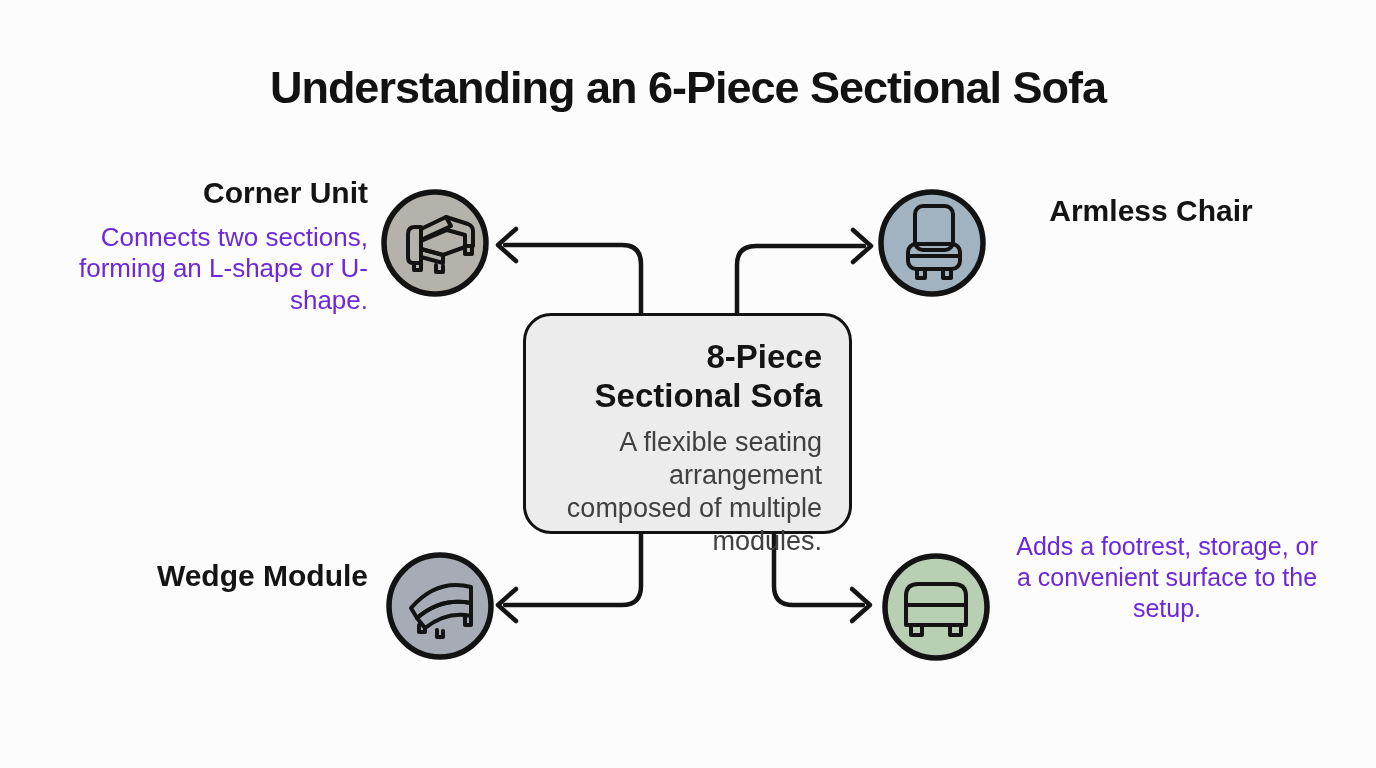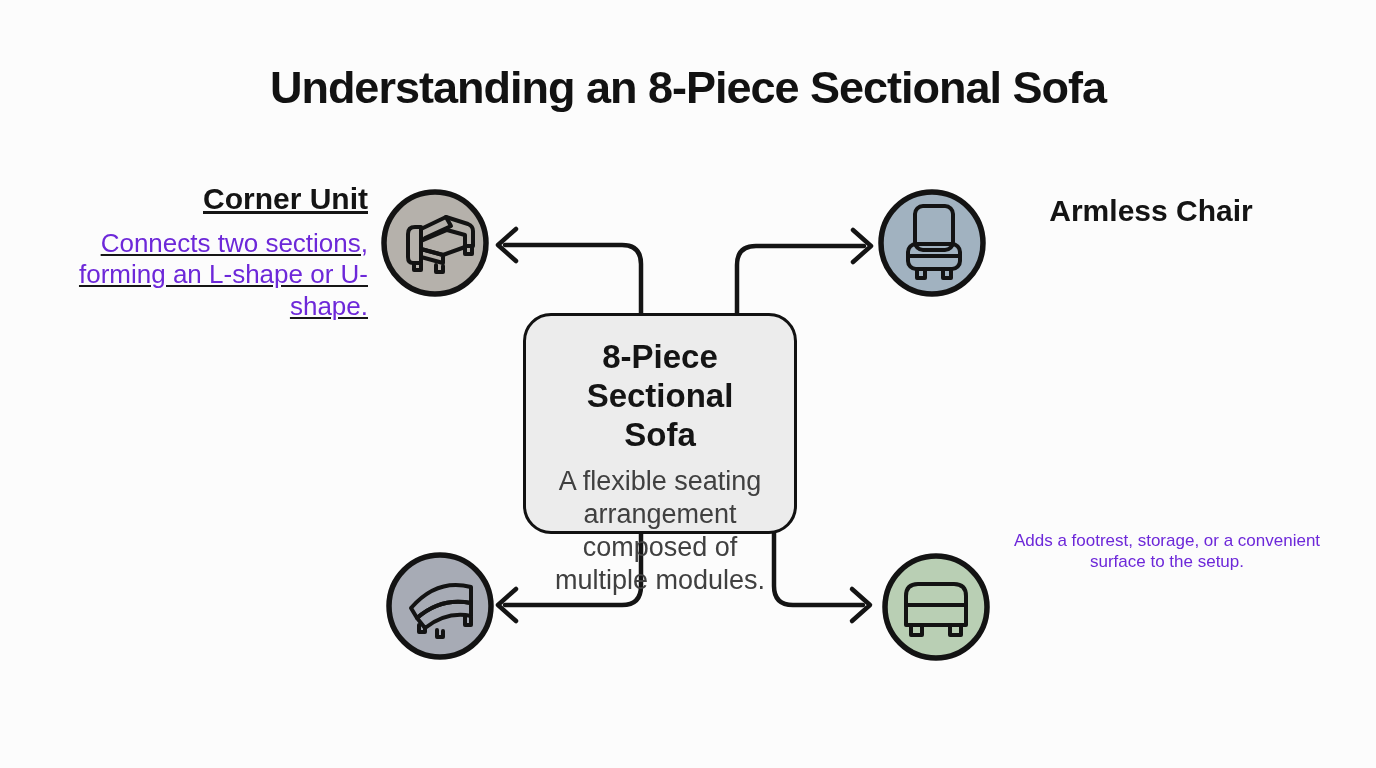--- a/index.html
+++ b/index.html
@@ -12,53 +12,53 @@
     overflow:hidden;
   }
   .title{
     position:absolute;top:62px;left:0;right:0;
     margin:0;text-align:center;
     font-size:45px;font-weight:700;letter-spacing:-1px;
     color:#121212;
   }
   .connectors{position:absolute;left:0;top:0;pointer-events:none;}
   .center-box{
-    position:absolute;left:523px;top:313px;width:274px;height:221px;
+    position:absolute;left:523px;top:313px;width:329px;height:221px;
     box-sizing:border-box;
     background:#ececec;border:3.5px solid #121212;border-radius:28px;
-    padding:22px 27px 0 27px;text-align:center;
+    padding:22px 27px 0 27px;text-align:right;
   }
   .center-heading{
     font-size:33px;font-weight:700;line-height:1.18;color:#141414;
     margin-bottom:10px;
   }
   .center-desc{
     font-size:27px;line-height:1.23;color:#404040;
   }
   .icon-wrap{position:absolute;width:110px;height:110px;}
   .icon-wrap svg{display:block;}
   .node-text{position:absolute;}
   .node-text.align-right{text-align:right;}
   .node-text.align-left{text-align:center;}
   .node-heading{
     font-size:30px;font-weight:700;line-height:1.15;color:#141414;
     margin-bottom:11px;
   }
   .node-desc{
     font-size:26px;line-height:1.23;color:#6d28d9;
   }
-  .node-desc.small{font-size:17px;}
+  .node-desc.small{font-size:25px;}
   .furniture{stroke:#131313;stroke-width:4;fill:none;stroke-linejoin:round;stroke-linecap:round;}
 </style>
 </head>
 <body>
 
 <div class="canvas">
 
-  <h1 class="title">Understanding an 8-Piece Sectional Sofa</h1>
+  <h1 class="title">Understanding an 6-Piece Sectional Sofa</h1>
 
   <svg class="connectors" width="1376" height="768" viewBox="0 0 1376 768">
     <g stroke="#141414" stroke-width="4.5" fill="none" stroke-linecap="round" stroke-linejoin="round">
 
       <path d="M641 315 L641 264 Q641 245 622 245 L505 245"></path>
       <path d="M516 229 L498 245 L516 261"></path>
 
       <path d="M737 315 L737 265 Q737 246 756 246 L864 246"></path>
       <path d="M853 230 L871 246 L853 262"></path>
 
@@ -122,29 +122,30 @@
       <circle cx="55" cy="55" r="51" stroke="#131313" stroke-width="5.5" fill="#b9cfb4"></circle>
       <g class="furniture">
         <path d="M25 44 Q25 32 37 32 L73 32 Q85 32 85 44 L85 73 L25 73 Z"></path>
         <line x1="25" y1="53" x2="85" y2="53"></line>
         <path d="M30 73 L30 83 L41 83 L41 73"></path>
         <path d="M69 73 L69 83 L80 83 L80 73"></path>
       </g>
     </svg>
   </div>
 
-  <div class="node-text align-right" style="left:78px;top:182px;width:290px;text-decoration:underline;">
+  <div class="node-text align-right" style="left:78px;top:176px;width:290px;">
     <div class="node-heading">Corner Unit</div>
     <div class="node-desc">Connects two sections, forming an L-shape or U-shape.</div>
   </div>
 
   <div class="node-text align-left" style="left:1006px;top:194px;width:290px;">
     <div class="node-heading">Armless Chair</div>
   </div>
 
   <div class="node-text align-right" style="left:76px;top:559px;width:292px;">
+    <div class="node-heading">Wedge Module</div>
   </div>
 
   <div class="node-text align-left" style="left:1006px;top:531px;width:330px;">
     <div class="node-desc small" style="width:322px;">Adds a footrest, storage, or a convenient surface to the setup.</div>
   </div>
 
 </div>
 
 </body></html>

